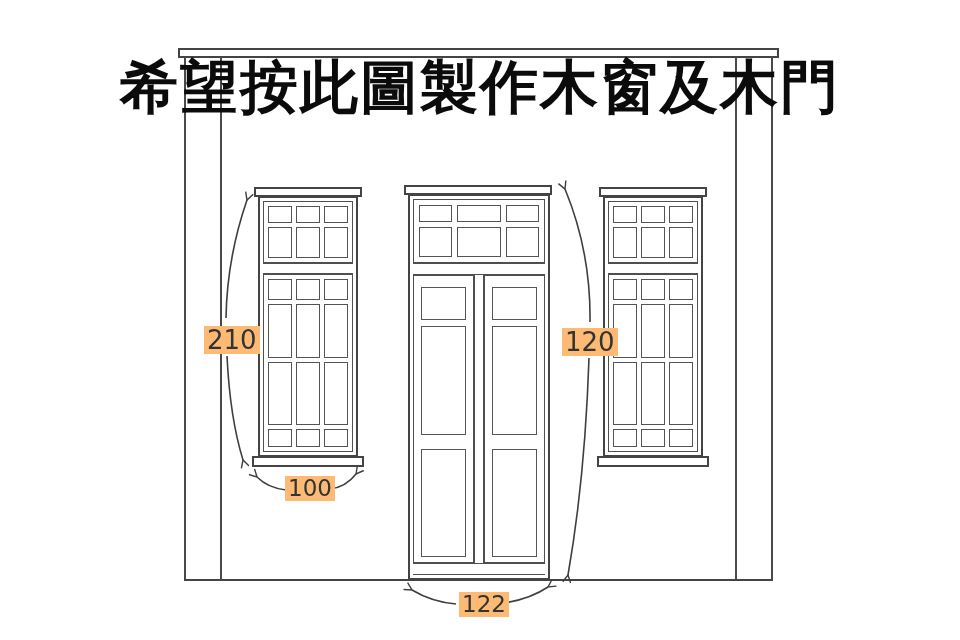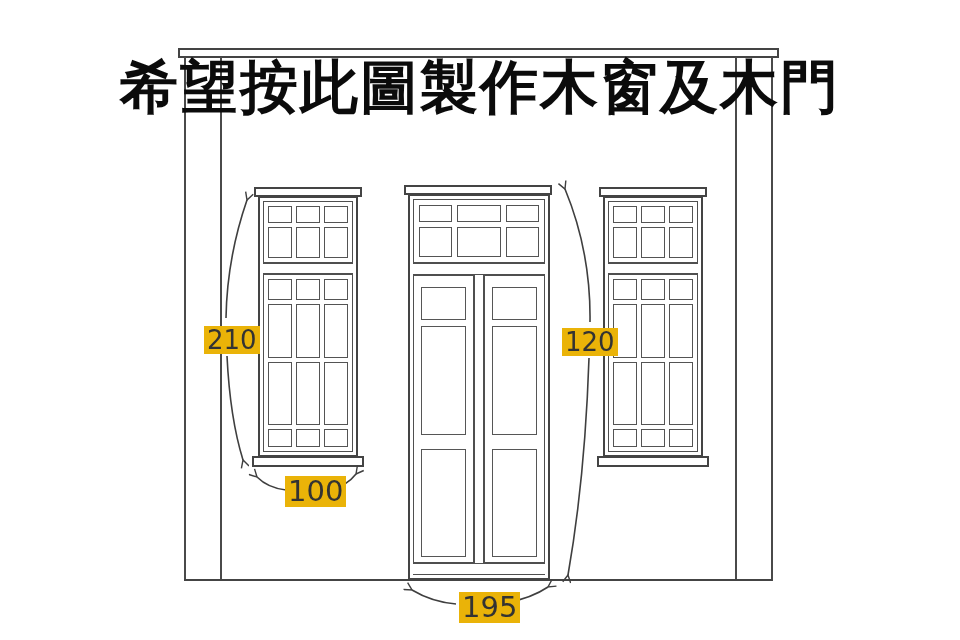--- a/index.html
+++ b/index.html
@@ -46,24 +46,24 @@
         padding:11px 7px 5px;display:flex;flex-direction:column;}
   .stile{width:10px;flex:none;box-sizing:border-box;
         border-left:1.5px solid #4f4f4f;border-right:1.5px solid #4f4f4f;}
   .panel{border:1.5px solid #565656;box-sizing:border-box;background:#fff;}
   .panel-top{height:33px;flex:none;}
   .panel-mid{height:109px;flex:none;margin-top:6px;}
   .panel-bot{flex:1;margin-top:14px;}
 
   
   #dim-svg{position:absolute;left:0;top:0;width:960px;height:640px;z-index:4;pointer-events:none;}
-  .dim{position:absolute;z-index:5;color:#333;background:#eab308;line-height:1;
+  .dim{position:absolute;z-index:5;color:#333;background:#fdba74;line-height:1;
         padding:1px 3px;font-family:"DejaVu Sans", sans-serif;}
   .dim.v{font-size:26px;}
-  .dim.h{font-size:29px;}
+  .dim.h{font-size:23px;}
   .title{position:absolute;left:0;top:56px;width:100%;box-sizing:border-box;
         text-align:center;font-size:58px;font-weight:600;letter-spacing:2px;color:#0b0b0b;
         z-index:6;line-height:1.1;white-space:nowrap;}
 </style>
 </head>
 <body>
 
 <div id="canvas">
 
   <div class="beam"></div>
@@ -170,14 +170,14 @@
       <path d="M565,189 Q591,252 590,322" marker-start="url(#arr)"></path>
       <path d="M589,358 Q585,478 568,575" marker-end="url(#arr)"></path>
       <path d="M412,590 Q432,602 456,604" marker-start="url(#arr)"></path>
       <path d="M504,603 Q530,599 548,587" marker-end="url(#arr)"></path>
     </g>
   </svg>
 
   <div class="dim v" style="left:204px;top:326px">210</div>
   <div class="dim h" style="left:285px;top:476px">100</div>
   <div class="dim v" style="left:562px;top:328px">120</div>
-  <div class="dim h" style="left:459px;top:592px">195</div>
+  <div class="dim h" style="left:459px;top:592px">122</div>
 </div>
 
 </body></html>

